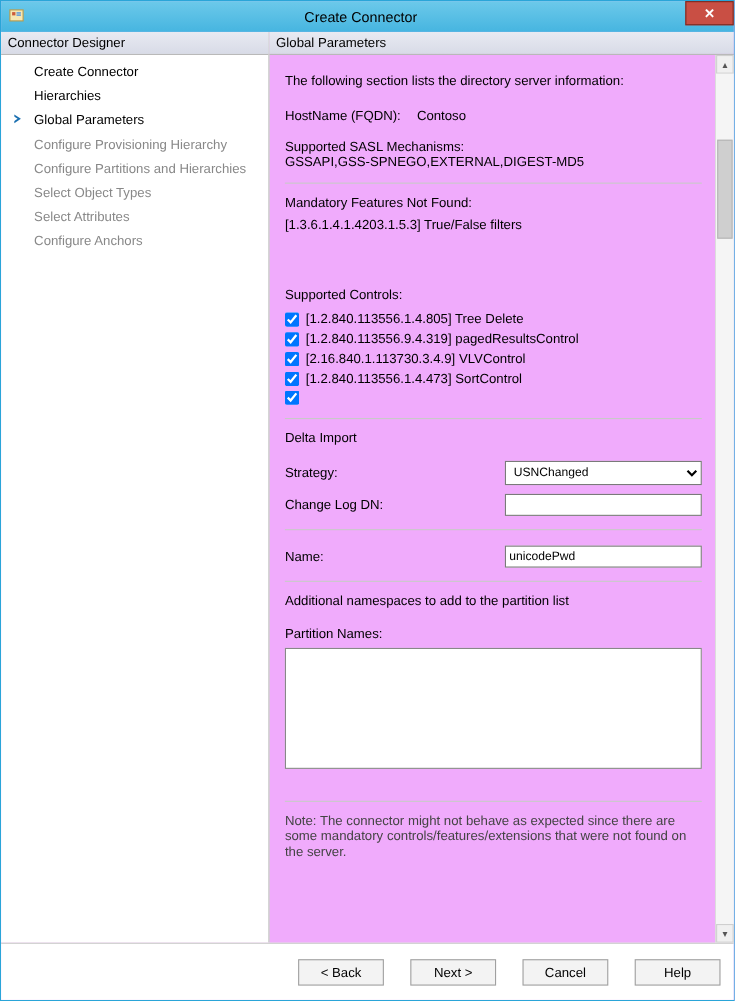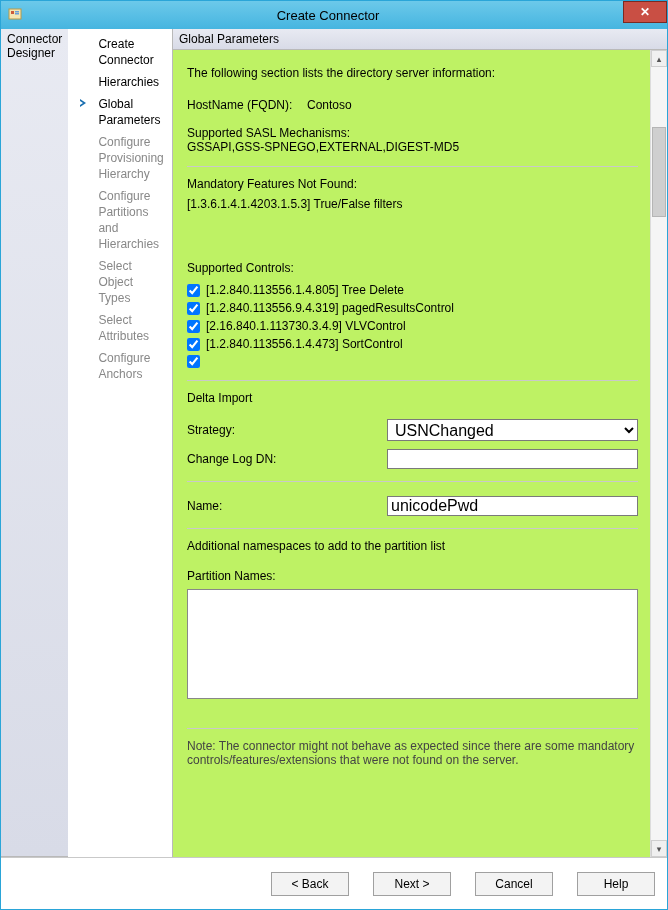--- a/index.html
+++ b/index.html
@@ -11,21 +11,21 @@
     width: 668px;
     height: 910px;
     overflow: hidden;
   }
   .window {
     width: 668px;
     height: 910px;
     border: 1px solid #2aa5d8;
     display: flex;
     flex-direction: column;
-    background: #bef264;
+    background: #f0abfc;
   }
   .titlebar {
     height: 28px;
     background: linear-gradient(#6cc9ea, #46b5e0);
     display: flex;
     align-items: center;
     position: relative;
     padding-left: 6px;
     color: #000;
   }
@@ -50,24 +50,24 @@
     display: flex; align-items: center; justify-content: center;
     font-weight: bold;
     cursor: pointer;
   }
   .body {
     flex: 1;
     display: flex;
     min-height: 0;
   }
   .nav {
-    width: 172px;
+    width: 244px;
     border-right: 1px solid #b9b9b9;
     display: flex;
-    flex-direction: row;
+    flex-direction: column;
     background: #fff;
   }
   .panel-header {
     background: linear-gradient(#e8eaf2, #d8dbe7);
     border-bottom: 1px solid #b9b9b9;
     padding: 3px 6px;
     font-size: 12px;
     color: #000;
   }
   .nav-items {
@@ -169,21 +169,21 @@
   }
   .field-row {
     display: flex; align-items: center;
     margin: 8px 0;
   }
   .field-row .flabel { width: 200px; }
   .field-row select,
   .field-row input[type=text] {
     flex: 1;
     height: 20px;
-    font-size: 16px;
+    font-size: 11px;
     border: 1px solid #7a7a7a;
     background: #fff;
     padding: 1px 3px;
   }
   .field-row select { height: 22px; }
   .partition-box {
     width: 100%;
     height: 110px;
     border: 1px solid #888;
     background: #fff;

